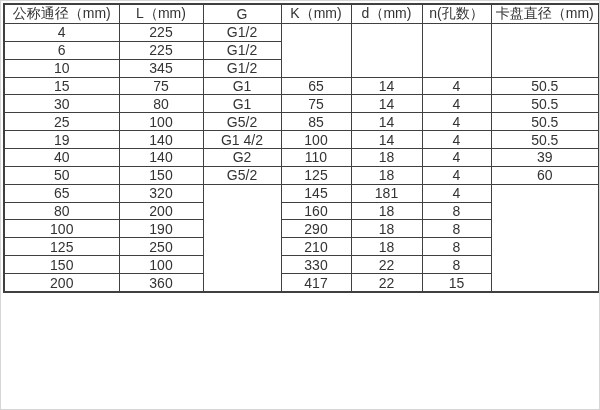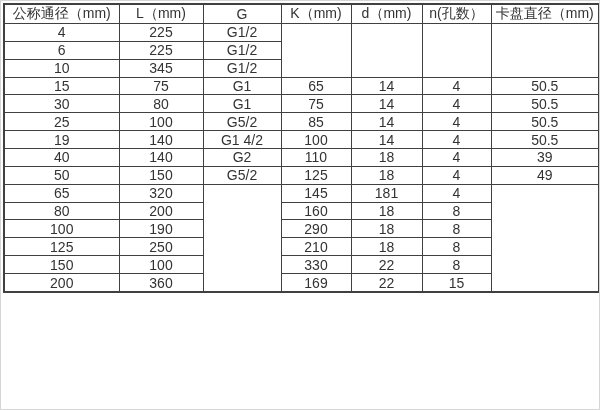--- a/index.html
+++ b/index.html
@@ -131,21 +131,21 @@
       <td>4</td>
       <td>39</td>
     </tr>
     <tr>
       <td>50</td>
       <td>150</td>
       <td>G5/2</td>
       <td>125</td>
       <td>18</td>
       <td>4</td>
-      <td>49</td>
+      <td>60</td>
     </tr>
     <tr>
       <td>65</td>
       <td>320</td>
       <td rowspan="6"></td>
       <td>145</td>
       <td>181</td>
       <td>4</td>
       <td rowspan="6"></td>
     </tr>
@@ -173,18 +173,18 @@
     <tr>
       <td>150</td>
       <td>100</td>
       <td>330</td>
       <td>22</td>
       <td>8</td>
     </tr>
     <tr>
       <td>200</td>
       <td>360</td>
-      <td>169</td>
+      <td>417</td>
       <td>22</td>
       <td>15</td>
     </tr>
   </tbody>
 </table>
 
 </body></html>

